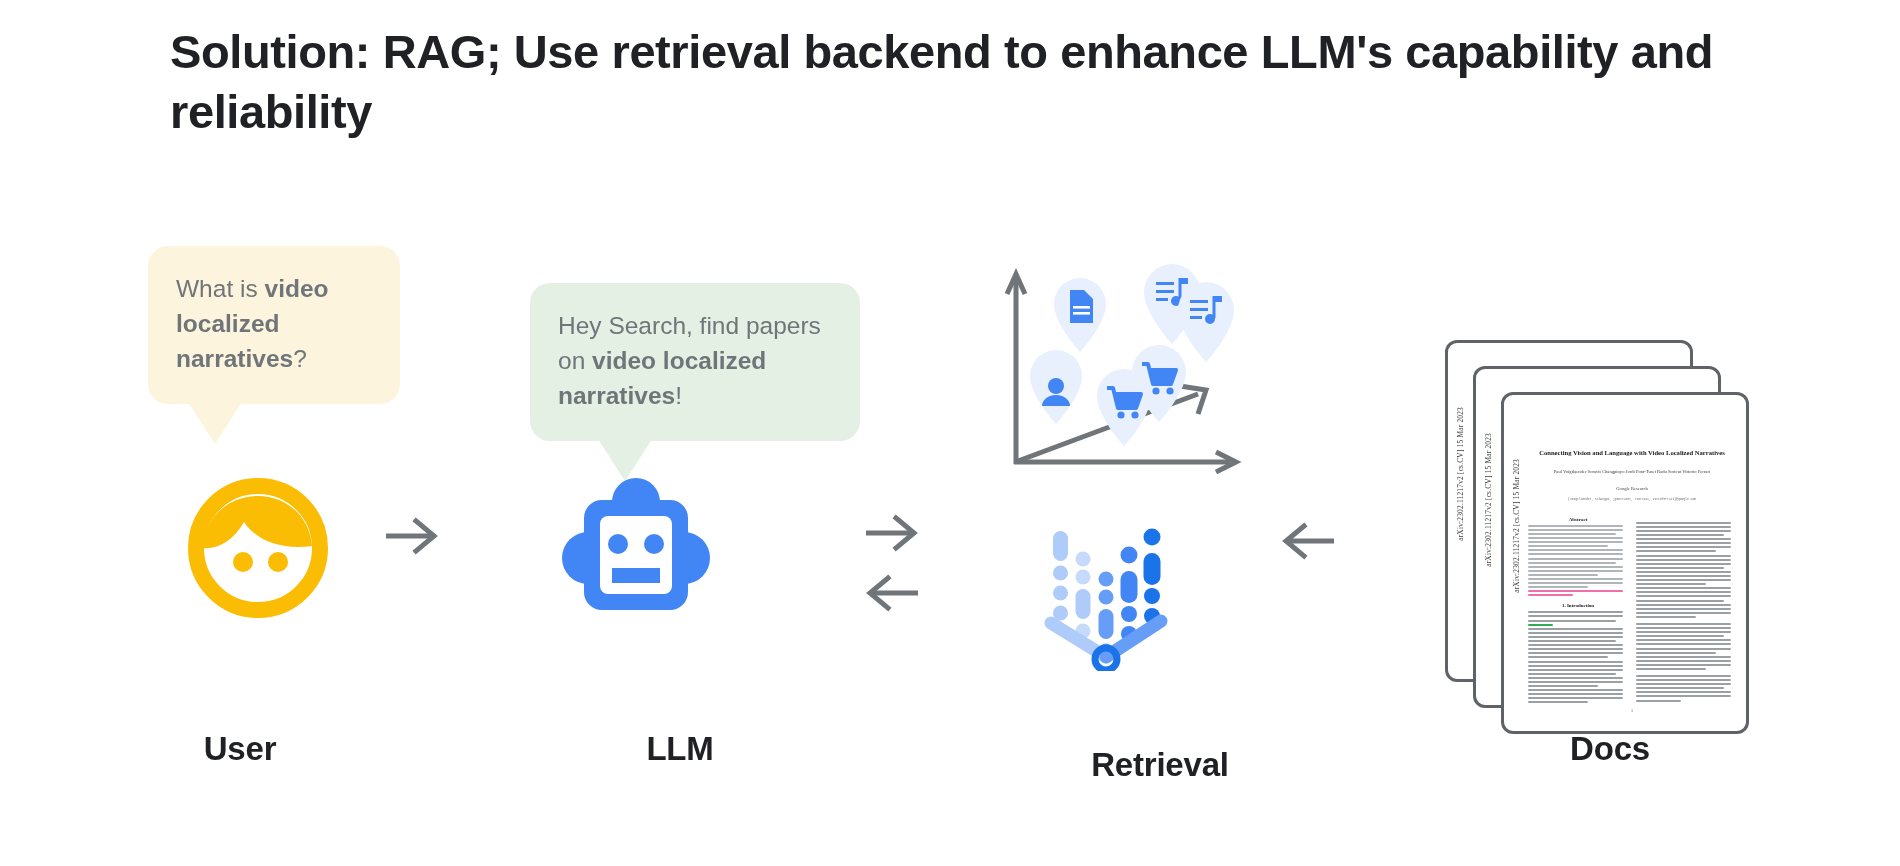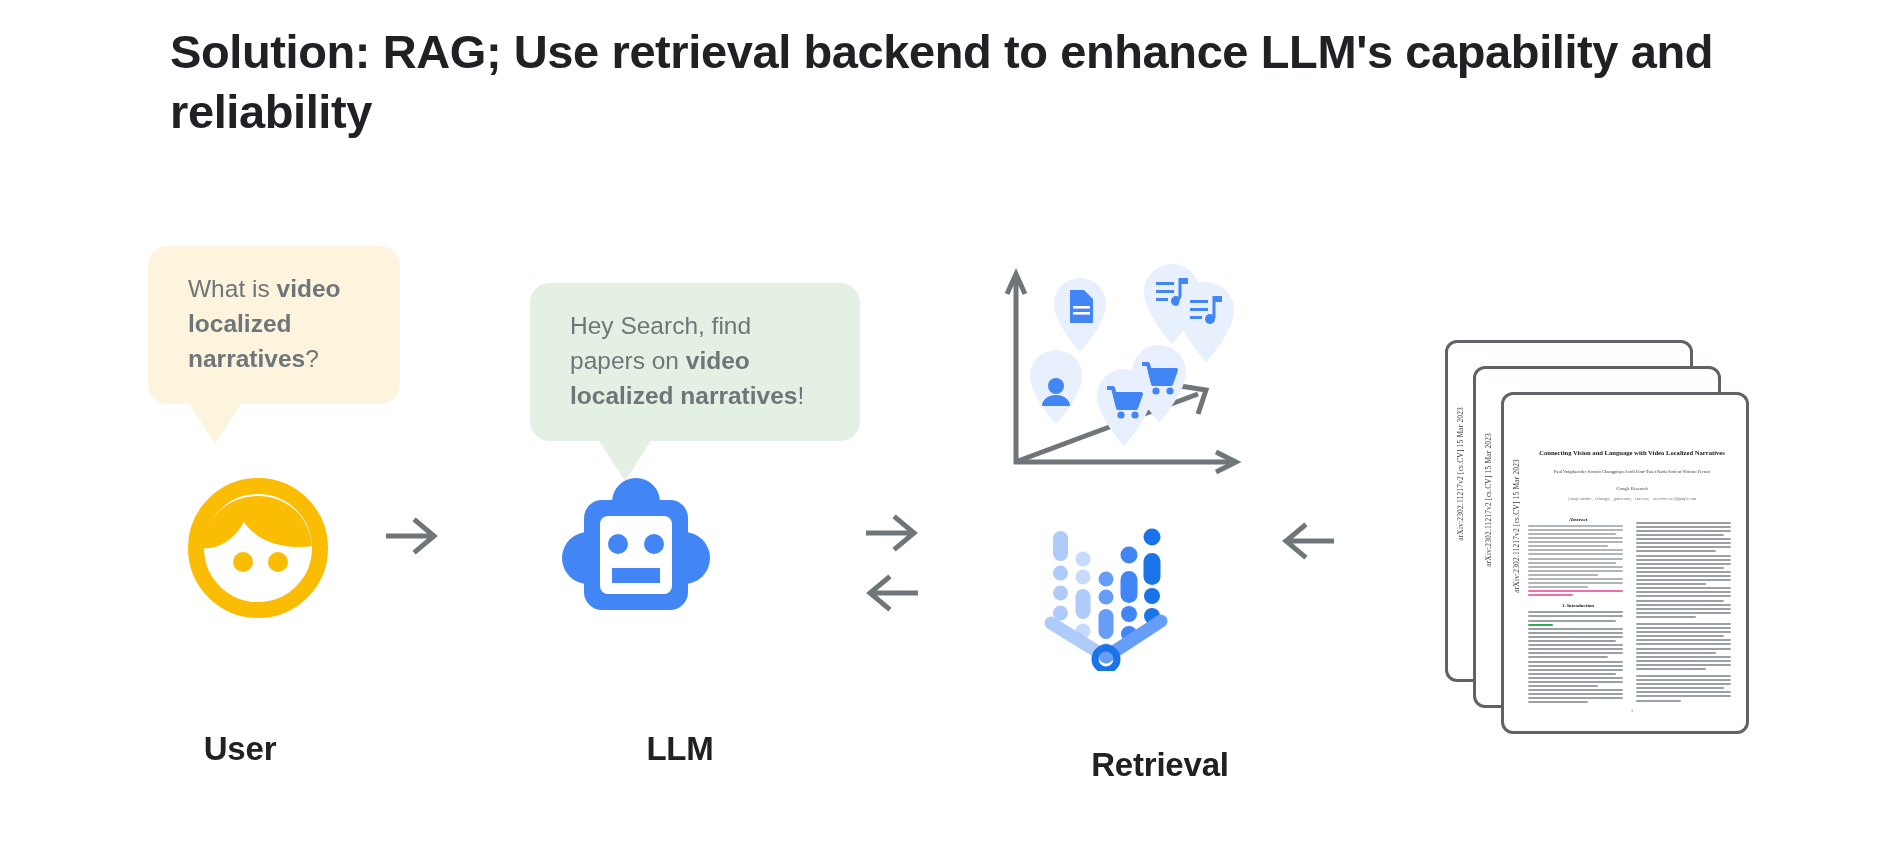--- a/index.html
+++ b/index.html
@@ -45,21 +45,21 @@
     font-size: 33px;
     font-weight: 700;
     color: #202124;
     letter-spacing: -0.2px;
   }
 
   
   .bubble {
     position: absolute;
     border-radius: 20px;
-    padding: 26px 28px 28px 40px;
+    padding: 26px 28px 28px 28px;
     font-size: 24.5px;
     line-height: 1.42;
     color: #70757a;
     text-align: left;
   }
   .bubble b { font-weight: 700; color: #70757a; }
   .bubble .tail {
     position: absolute;
     width: 0; height: 0;
     border-left: 27px solid transparent;
@@ -455,15 +455,16 @@
                 <div class="ln w95"></div>
               <div class="ln w95"></div>
                 <div class="ln w45"></div>
             </div>
           </div>
           <div class="doc-pageno">1</div>
         </div>
       </div>
     </div>
 
+    <div class="col-label" style="width:330px; left:45px;">Docs</div>
   </div>
 
 </div>
 
 </body></html>

